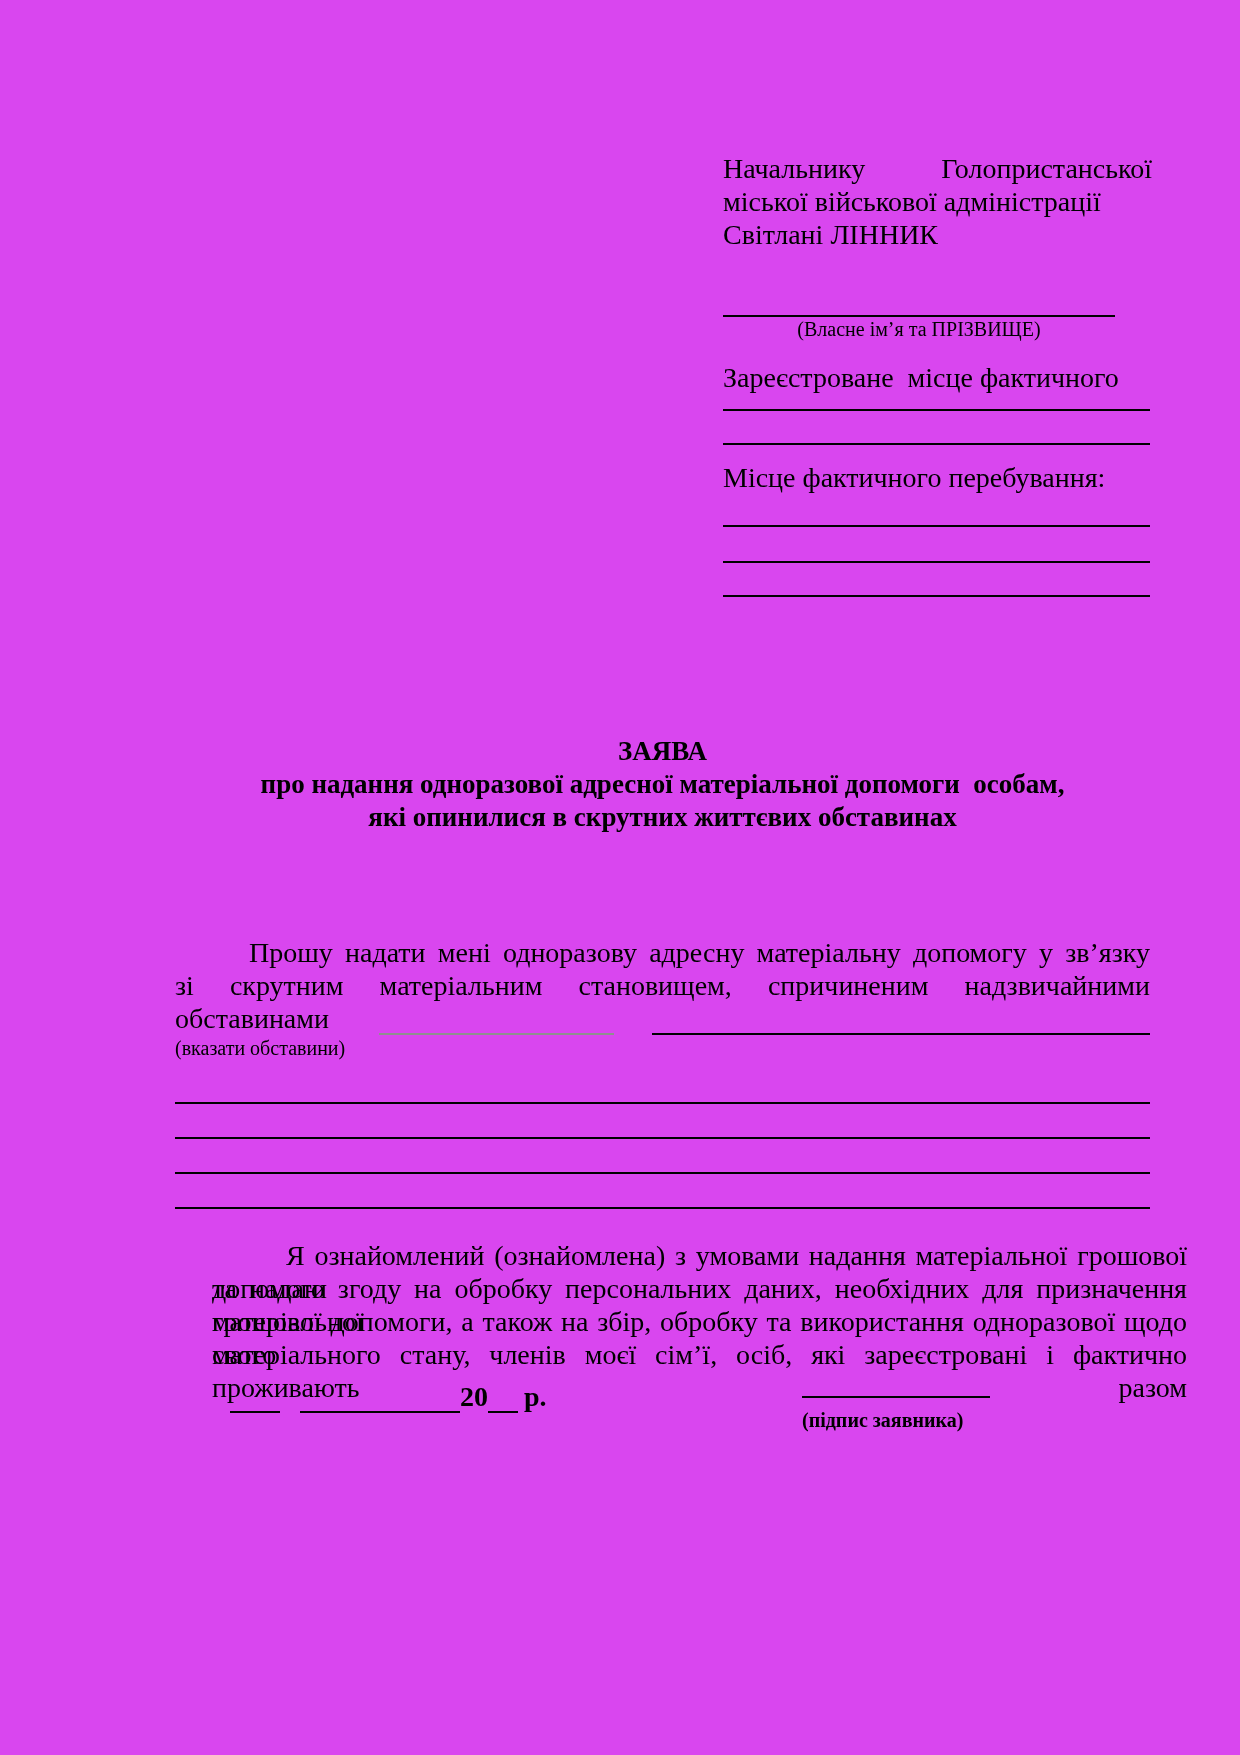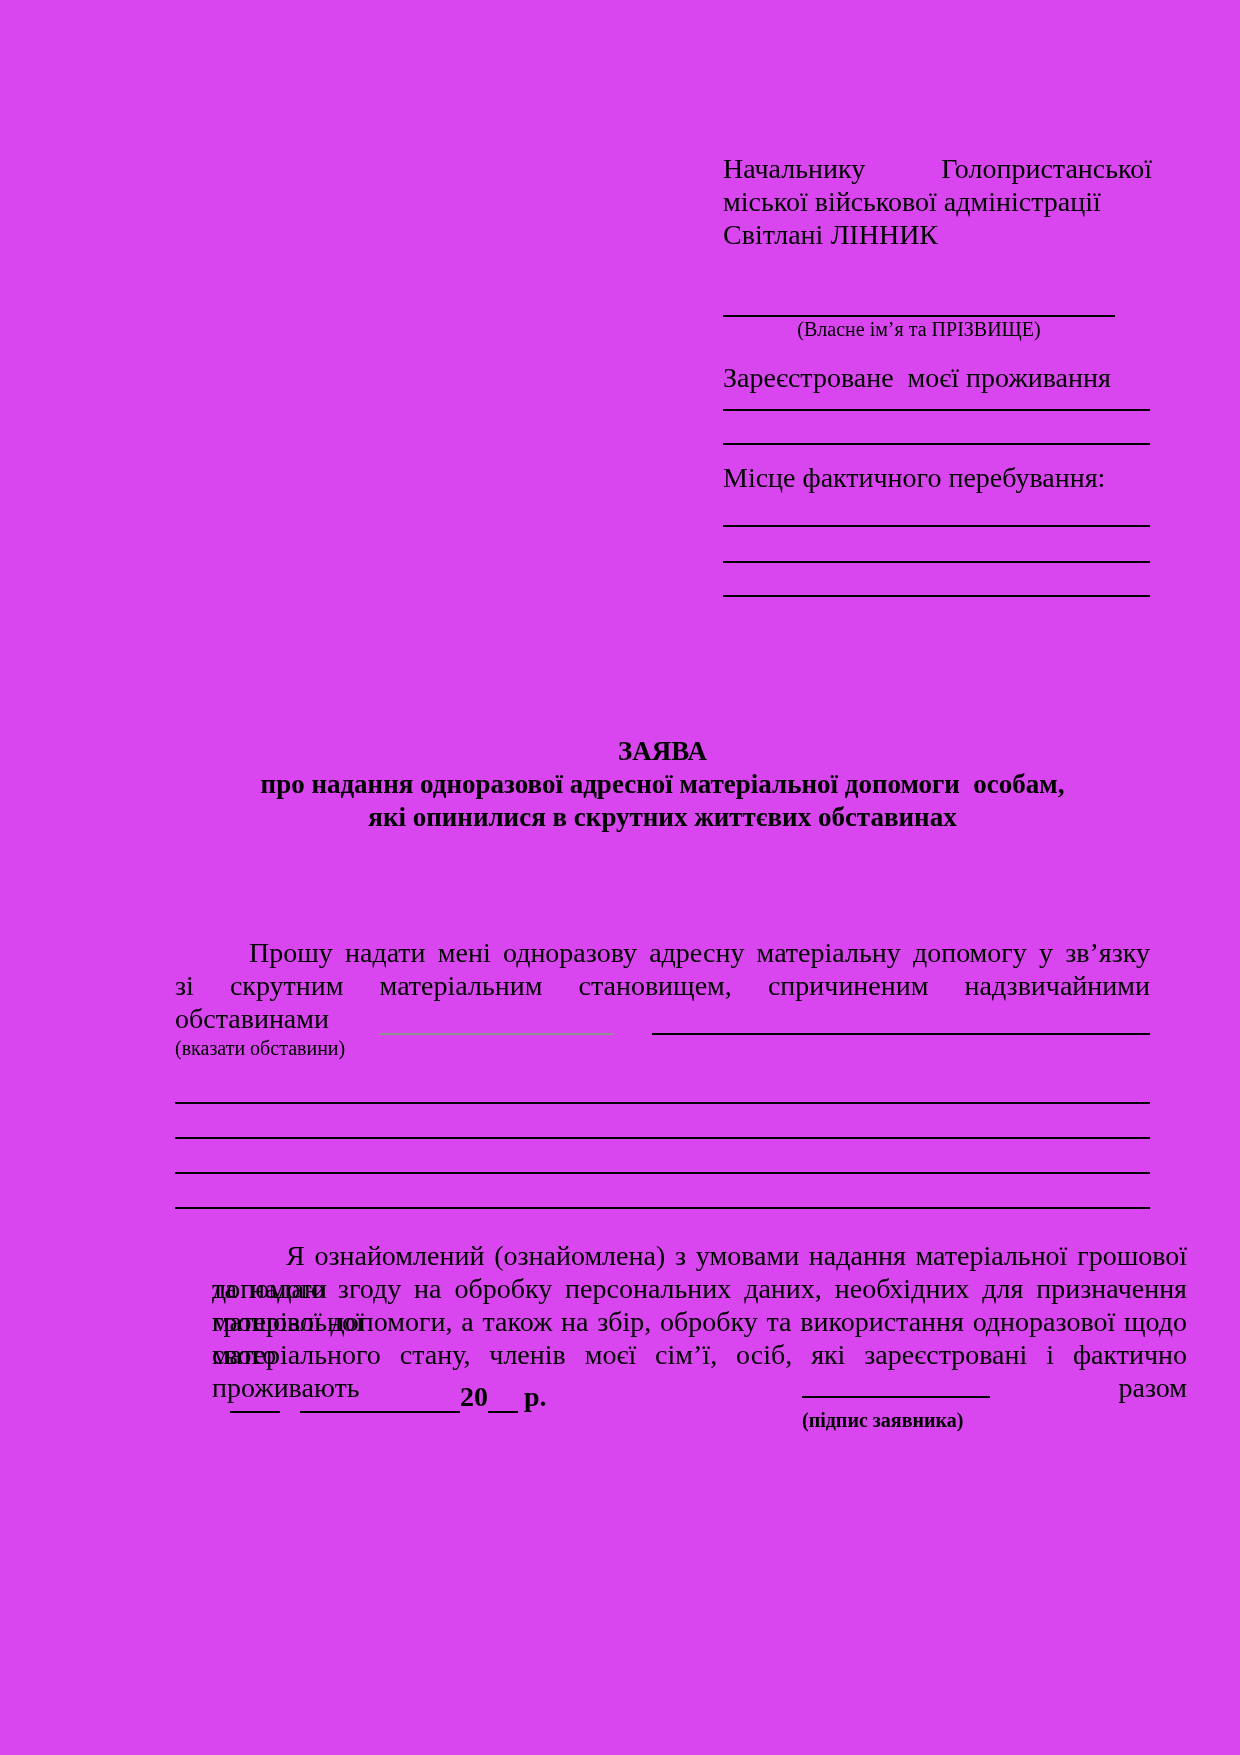--- a/index.html
+++ b/index.html
@@ -76,21 +76,21 @@
     <div class="hb-line1">
       <span>Начальнику</span>
       <span>Голопристанської</span>
     </div>
     <div>міської військової адміністрації</div>
     <div>Світлані ЛІННИК</div>
 
     <div class="name-underline"></div>
     <div class="small-caption name-caption">(Власне ім’я та ПРІЗВИЩЕ)</div>
 
-    <div class="reg-label pre">Зареєстроване  моєї проживання</div>
+    <div class="reg-label pre">Зареєстроване  місце фактичного</div>
     <div class="u-line u1"></div>
     <div class="u-line u2"></div>
 
     <div class="actual-label">Місце фактичного перебування:</div>
     <div class="u-line u3"></div>
     <div class="u-line u4"></div>
     <div class="u-line u5"></div>
 
   </div>
 

